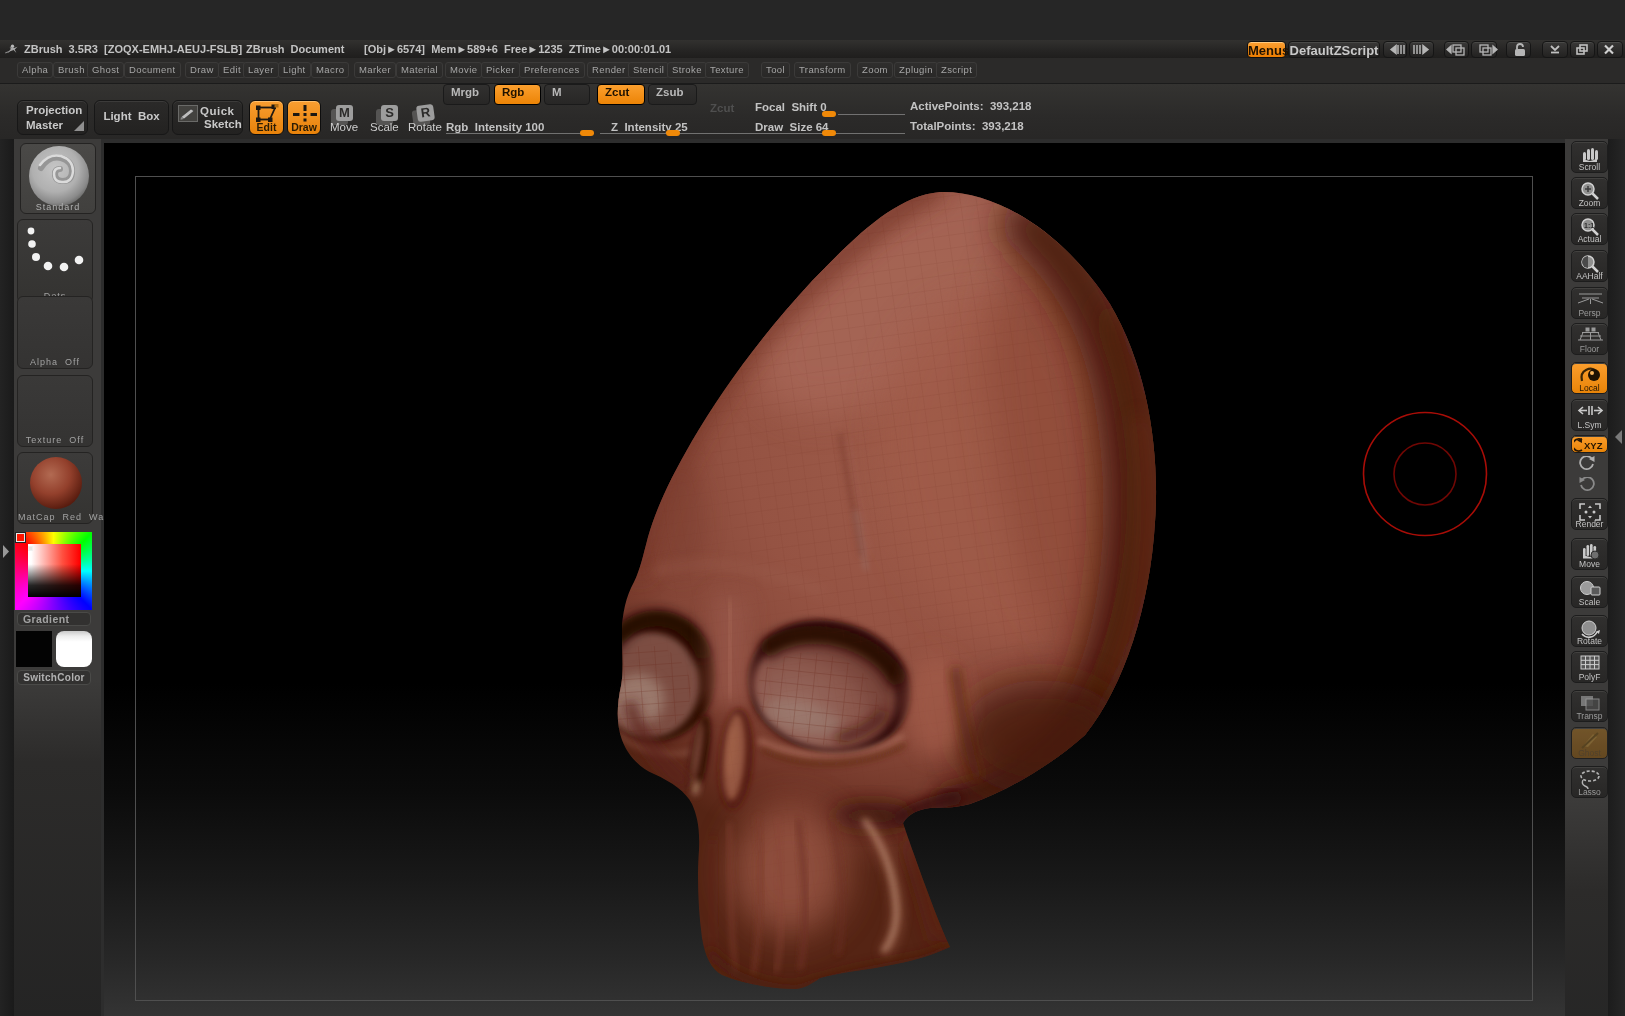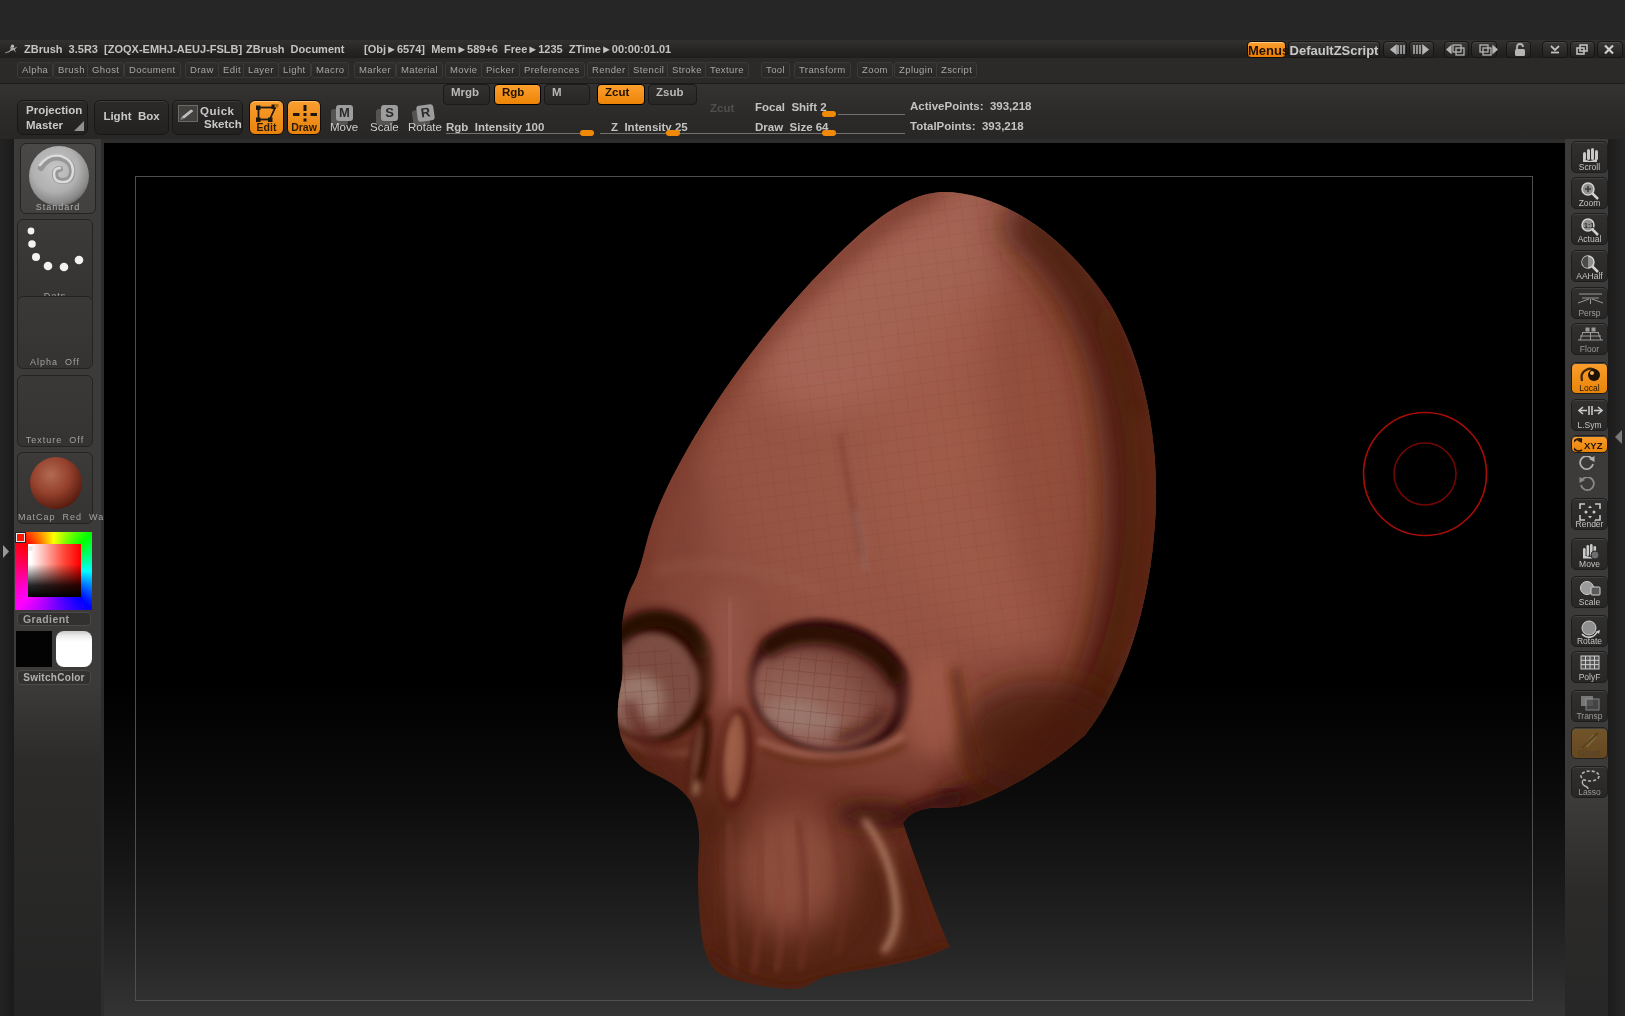--- a/index.html
+++ b/index.html
@@ -223,21 +223,21 @@
     <div class="tlabel" style="left:408px;top:37px">Rotate</div>
 
     <div class="smallbtn" style="left:443px;width:47px">Mrgb</div>
     <div class="smallbtn on" style="left:494px;width:47px">Rgb</div>
     <div class="smallbtn" style="left:544px;width:46px">M</div>
     <div class="smallbtn on" style="left:597px;width:48px">Zcut</div>
     <div class="smallbtn" style="left:648px;width:49px">Zsub</div>
     <div class="slabel" style="left:710px;top:18px;color:#4f4f4f">Zcut</div>
     <div class="slabel" style="left:446px;top:37px">Rgb  Intensity 100</div>
     <div class="slabel" style="left:611px;top:37px">Z  Intensity 25</div>
-    <div class="slabel" style="left:755px;top:17px">Focal  Shift 2</div>
+    <div class="slabel" style="left:755px;top:17px">Focal  Shift 0</div>
     <div class="slabel" style="left:755px;top:37px">Draw  Size 64</div>
     <div class="sline" style="left:446px;top:49px;width:148px"></div>
     <div class="sline" style="left:600px;top:49px;width:305px"></div>
     <div class="sline" style="left:838px;top:30px;width:67px"></div>
     <div class="shandle" style="left:580px;top:46px"></div>
     <div class="shandle" style="left:666px;top:46px"></div>
     <div class="shandle" style="left:822px;top:27px"></div>
     <div class="shandle" style="left:822px;top:46px"></div>
     <div class="slabel" style="left:910px;top:16px">ActivePoints:  393,218</div>
     <div class="slabel" style="left:910px;top:36px">TotalPoints:  393,218</div>

